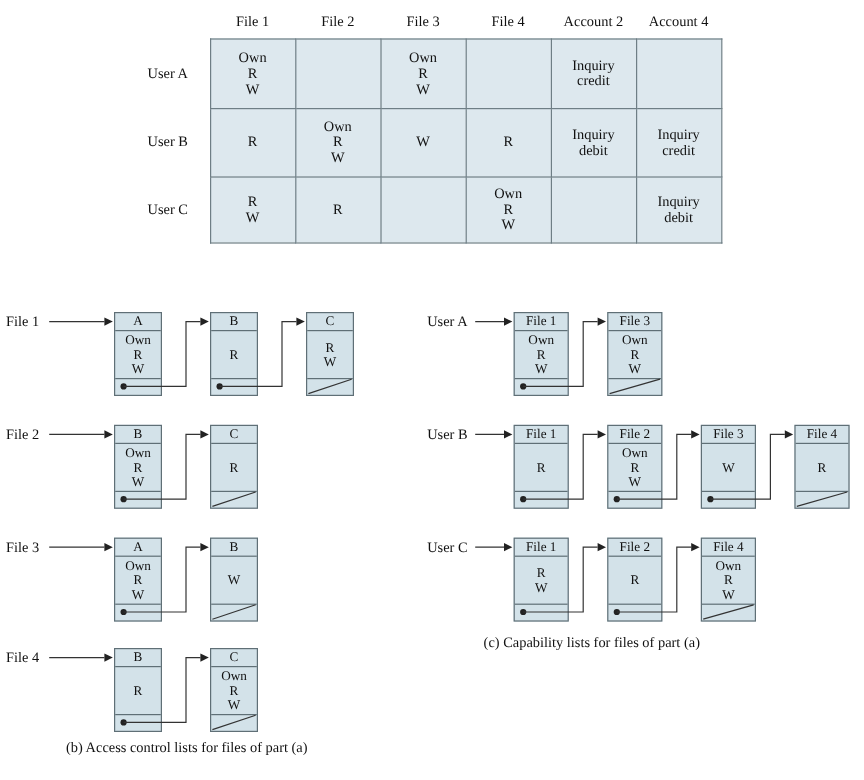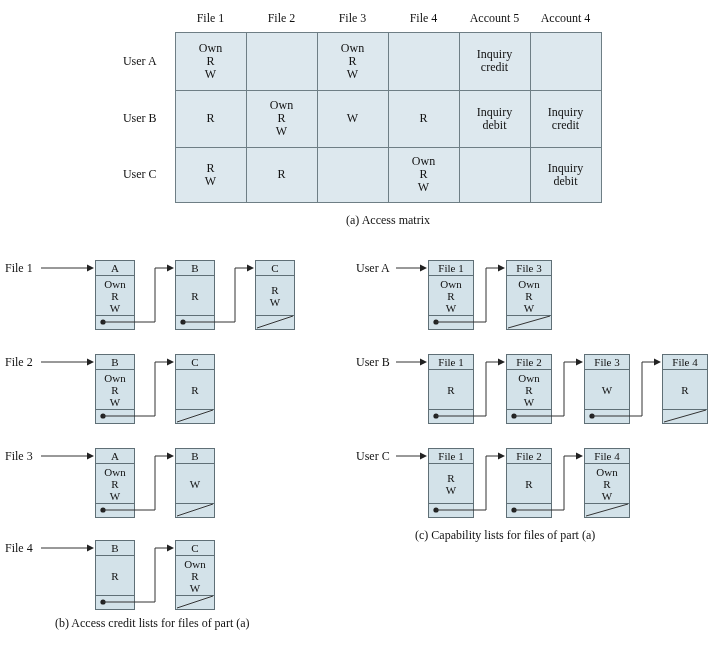--- a/index.html
+++ b/index.html
@@ -35,21 +35,21 @@
 
 <div class="matrix-wrap">
   <table>
     <tbody>
         <tr>
       <th class="corner"></th>
       <th class="colh">File 1</th>
       <th class="colh">File 2</th>
       <th class="colh">File 3</th>
       <th class="colh">File 4</th>
-      <th class="colh">Account 5</th>
+      <th class="colh">Account 2</th>
       <th class="colh">Account 4</th>
     </tr>
     <tr class="r0">
       <th class="rowh">User A</th>
       <td class="cell">Own
 R
 W</td>
       <td class="cell"></td>
       <td class="cell">Own
 R
@@ -80,21 +80,20 @@
       <td class="cell"></td>
       <td class="cell">Own
 R
 W</td>
       <td class="cell"></td>
       <td class="cell">Inquiry
 debit</td>
     </tr>
   </tbody>
     </table>
-  <div class="matrix-cap">(a) Access matrix</div>
 </div>
 
 <div class="list" style="left: 5px; top: 260px; width: 304px; height: 78px;">
     <div class="list-label">File 1</div>
     <div class="node" style="left: 90px; width: 40px; height: 70px;">
       <div class="n-head">A</div>
       <div class="n-body">Own
 R
 W</div>
       <div class="n-foot"></div>
@@ -282,14 +281,14 @@
       <circle cx="80" cy="62" r="2.6" fill="#222"></circle>
       <path d="M80,62 H130 V8 H142" stroke="#333" stroke-width="1" fill="none"></path>
       <polygon points="149,8 142,4.6 142,11.4" fill="#222"></polygon>
       <circle cx="158" cy="62" r="2.6" fill="#222"></circle>
       <path d="M158,62 H208 V8 H220" stroke="#333" stroke-width="1" fill="none"></path>
       <polygon points="227,8 220,4.6 220,11.4" fill="#222"></polygon>
       <line x1="230" y1="68" x2="272" y2="56" stroke="#333" stroke-width="1" fill="none"></line>
     </svg>
   </div>
 
-<div class="figcap" style="left:55px;  top:616px">(b) Access credit lists for files of part (a)</div>
-<div class="figcap" style="left:415px; top:528px">(c) Capability lists for files of part (a)</div>
+<div class="figcap" style="left:55px;  top:616px">(b) Access control lists for files of part (a)</div>
+<div class="figcap" style="left:403px; top:528px">(c) Capability lists for files of part (a)</div>
 
 </body></html>

